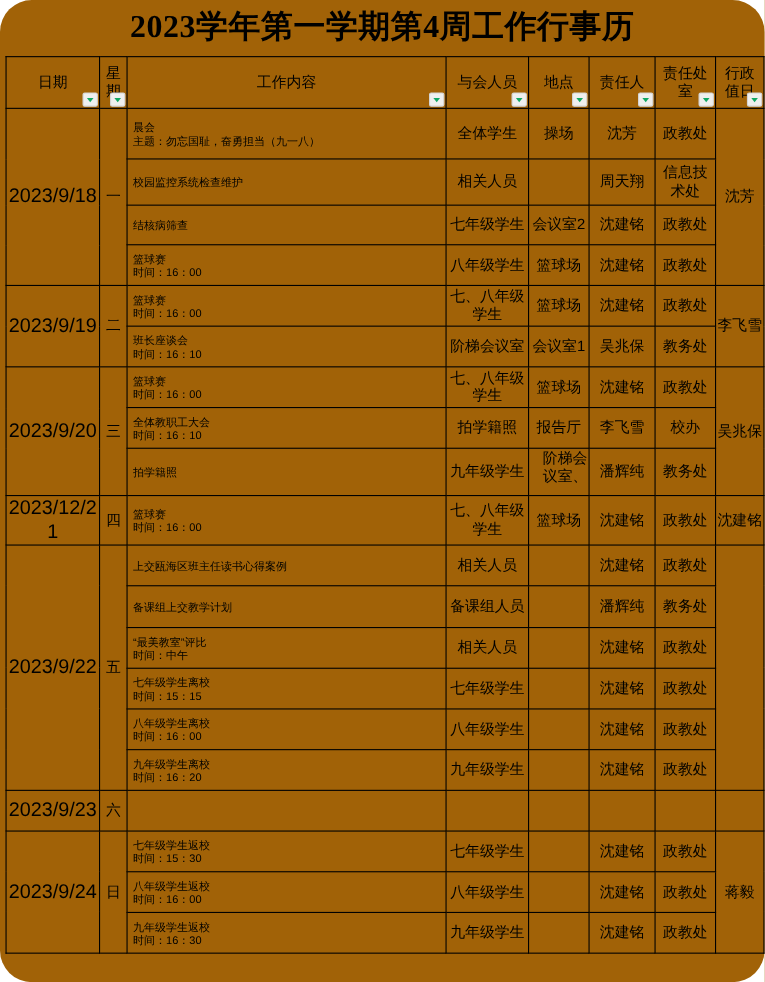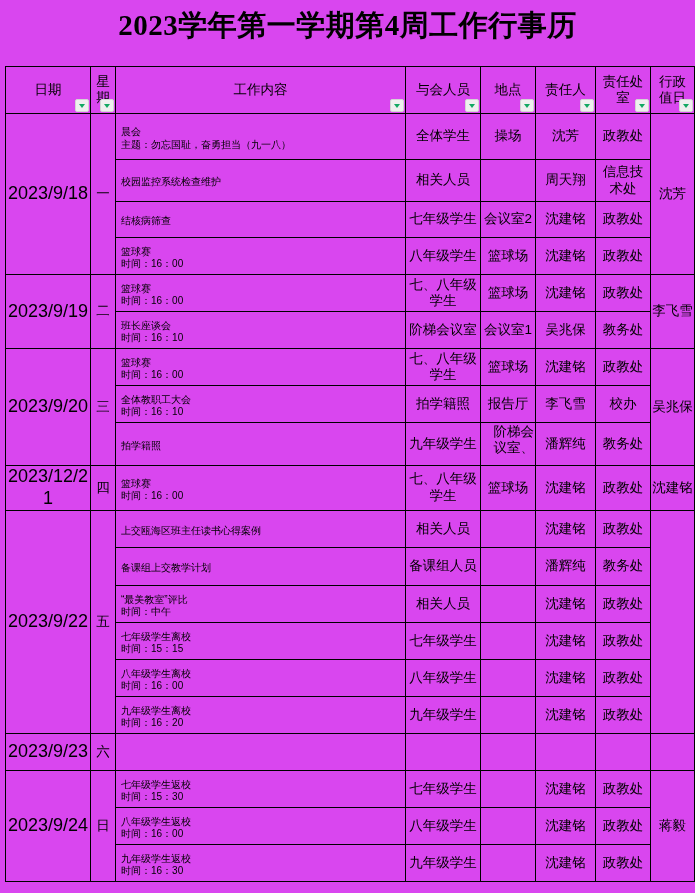--- a/index.html
+++ b/index.html
@@ -12,22 +12,23 @@
     height: 893px;
     overflow: hidden;
     font-family: "Liberation Sans", "DejaVu Sans", sans-serif;
     color: #000000;
   }
 
   #page {
     position: relative;
     width: 695px;
     height: 893px;
-    background: #d946ef;
+    background: #a16207;
     box-sizing: border-box;
+    border-radius: 29px;
   }
 
   
   .title {
     position: absolute;
     left: 0;
     top: 2px;
     width: 695px;
     height: 46px;
     line-height: 46px;
@@ -36,21 +37,21 @@
     font-weight: bold;
     font-size: 29px;
     letter-spacing: 0.5px;
     white-space: nowrap;
   }
 
   
   .sheet {
     position: absolute;
     left: 5px;
-    top: 66px;
+    top: 51px;
     width: 689px;
     border-collapse: collapse;
     table-layout: fixed;
     font-size: 12.5px;
   }
   .sheet td, .sheet th {
     border: 1px solid #000000;
     padding: 0;
     vertical-align: middle;
     text-align: center;

